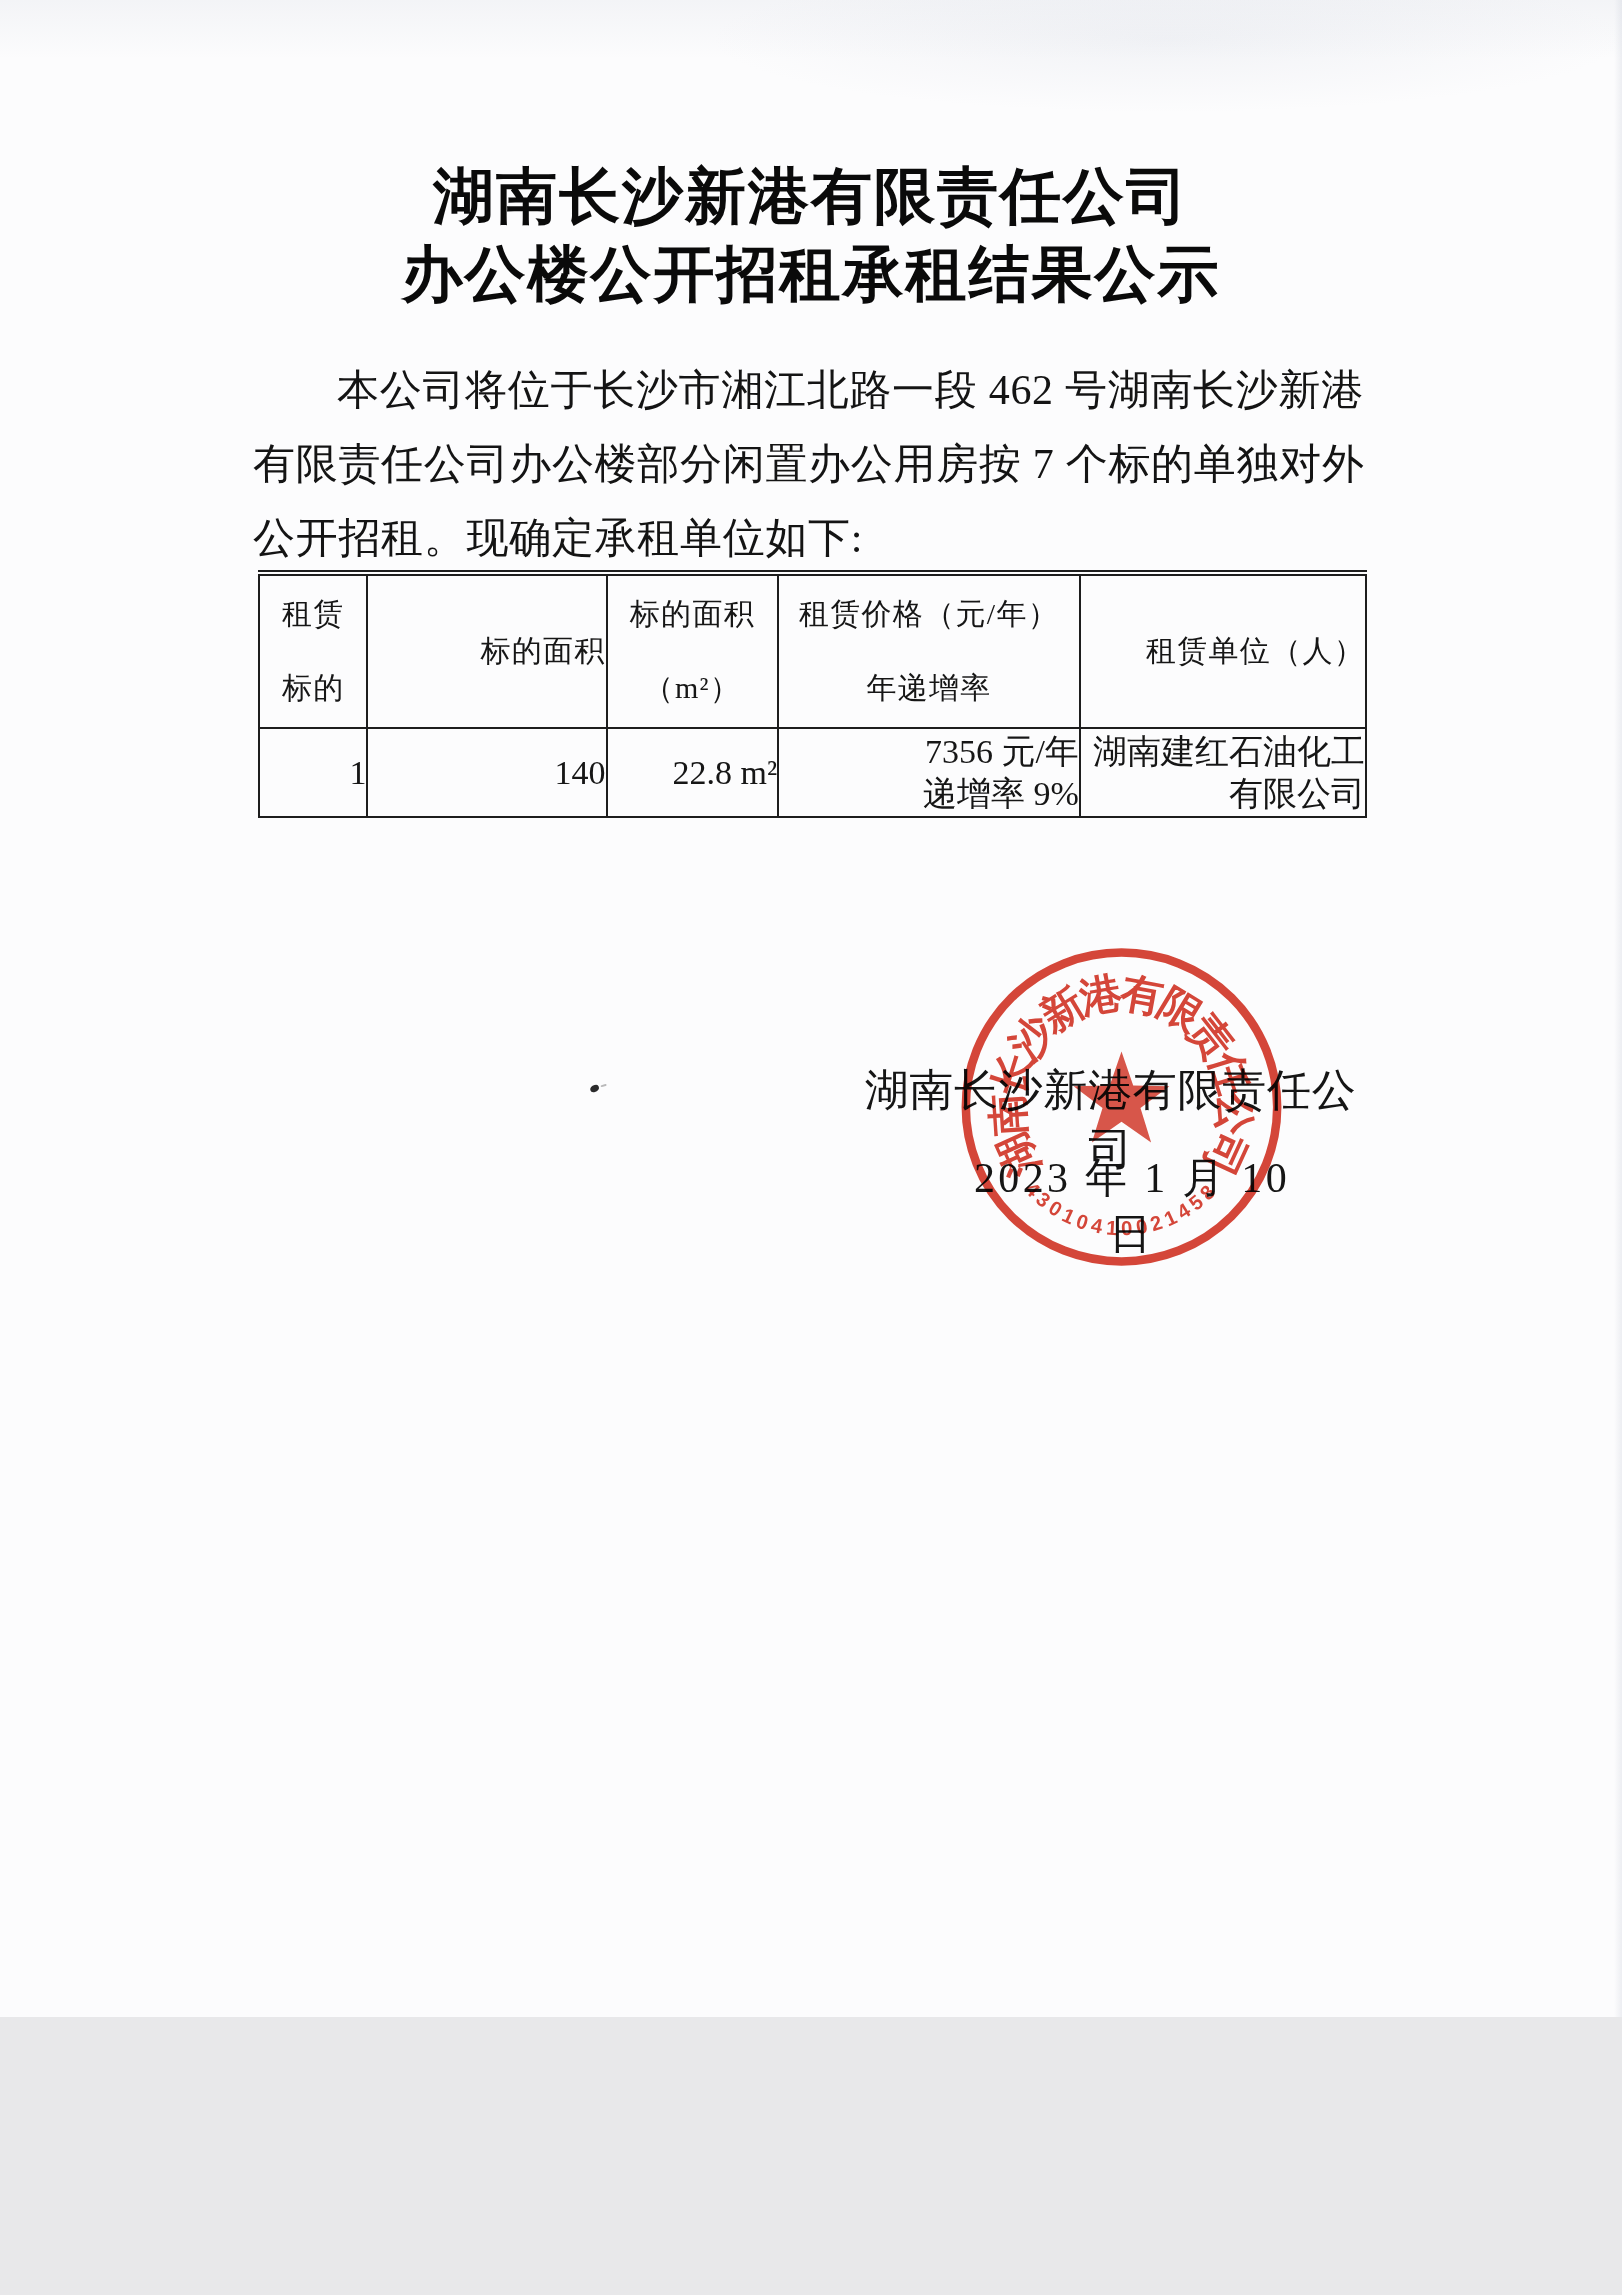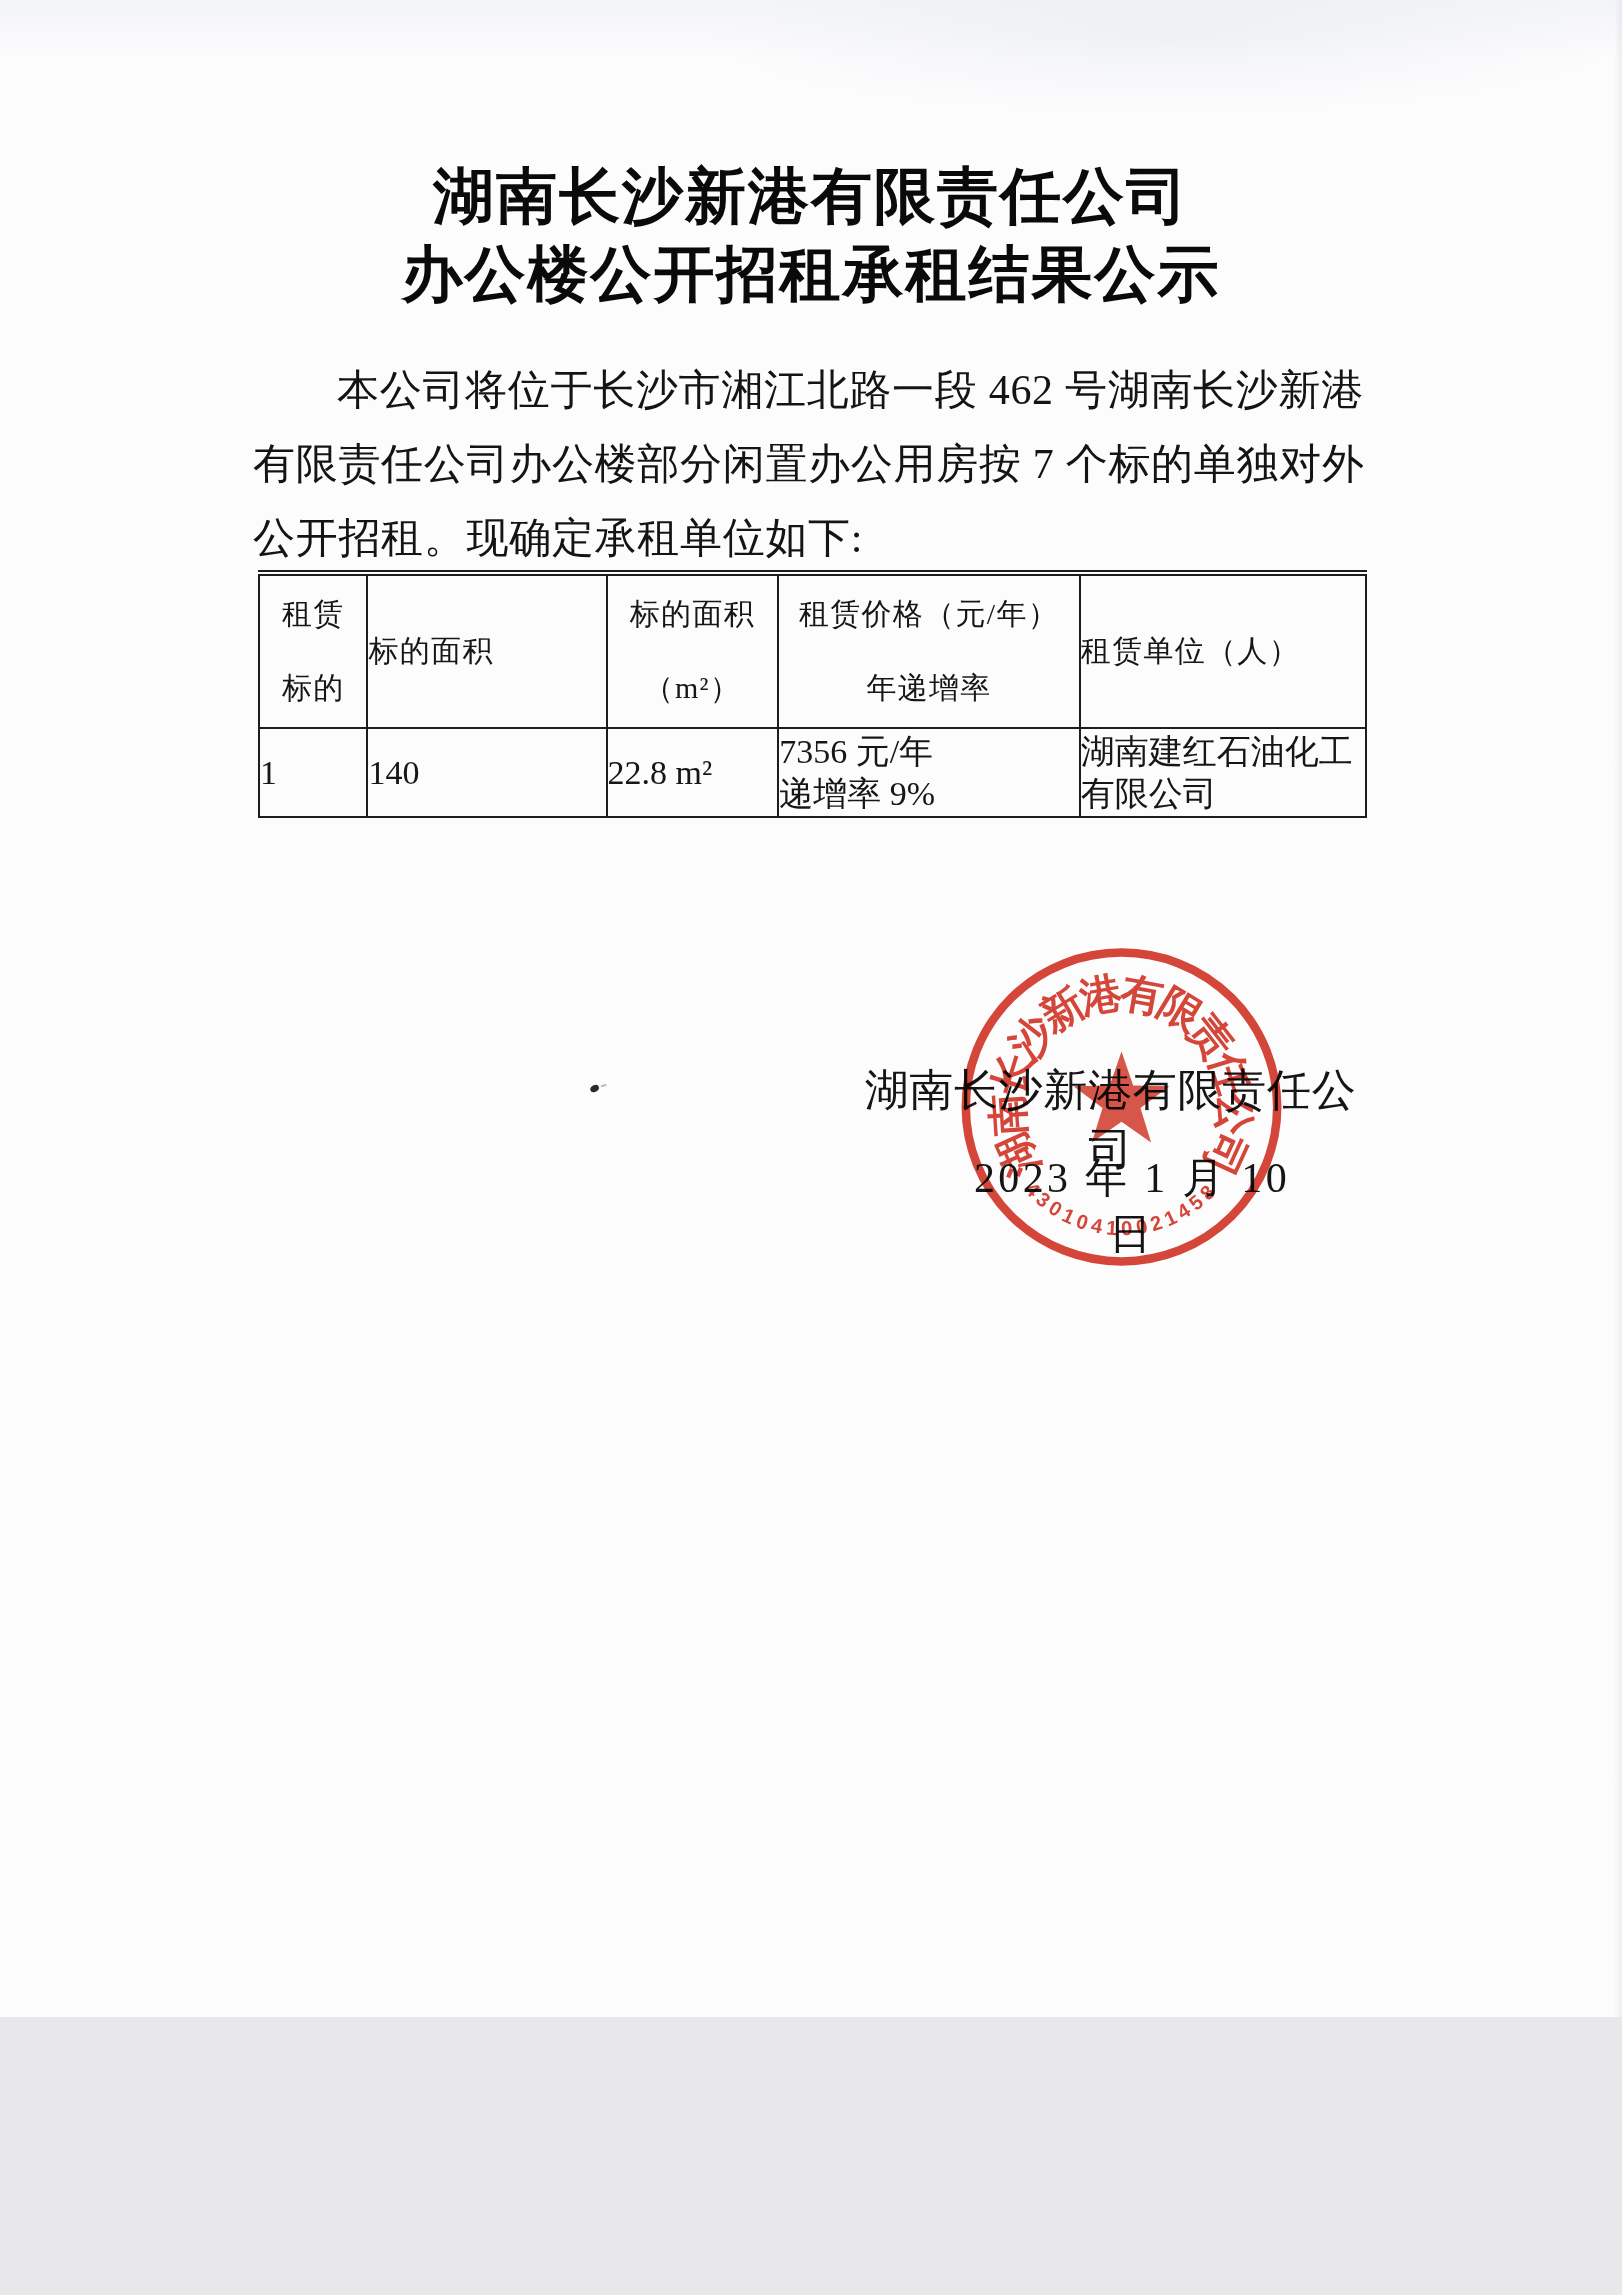--- a/index.html
+++ b/index.html
@@ -28,21 +28,21 @@
     position:absolute;top:353px;left:253px;width:1143px;
     font-size:42px;line-height:74px;letter-spacing:0.7px;
     color:#141414;
   }
   .body-line{white-space:nowrap;}
   .body-line.indent{padding-left:84px;}
   .rental-table{
     position:absolute;top:570px;left:258px;
     width:1109px;
     border-collapse:collapse;table-layout:fixed;
-    text-align:left;color:#161616;
+    text-align:right;color:#161616;
     border:2.6px solid #1d1d1d;
     border-top:6.5px double #1d1d1d;
   }
   .rental-table td{
     border:2px solid #1d1d1d;
     padding:0;vertical-align:middle;
   }
   .rental-table tr.hrow{height:155px;}
   .rental-table tr.drow{height:89px;}
   .hrow td{font-size:30px;letter-spacing:1.3px;}

